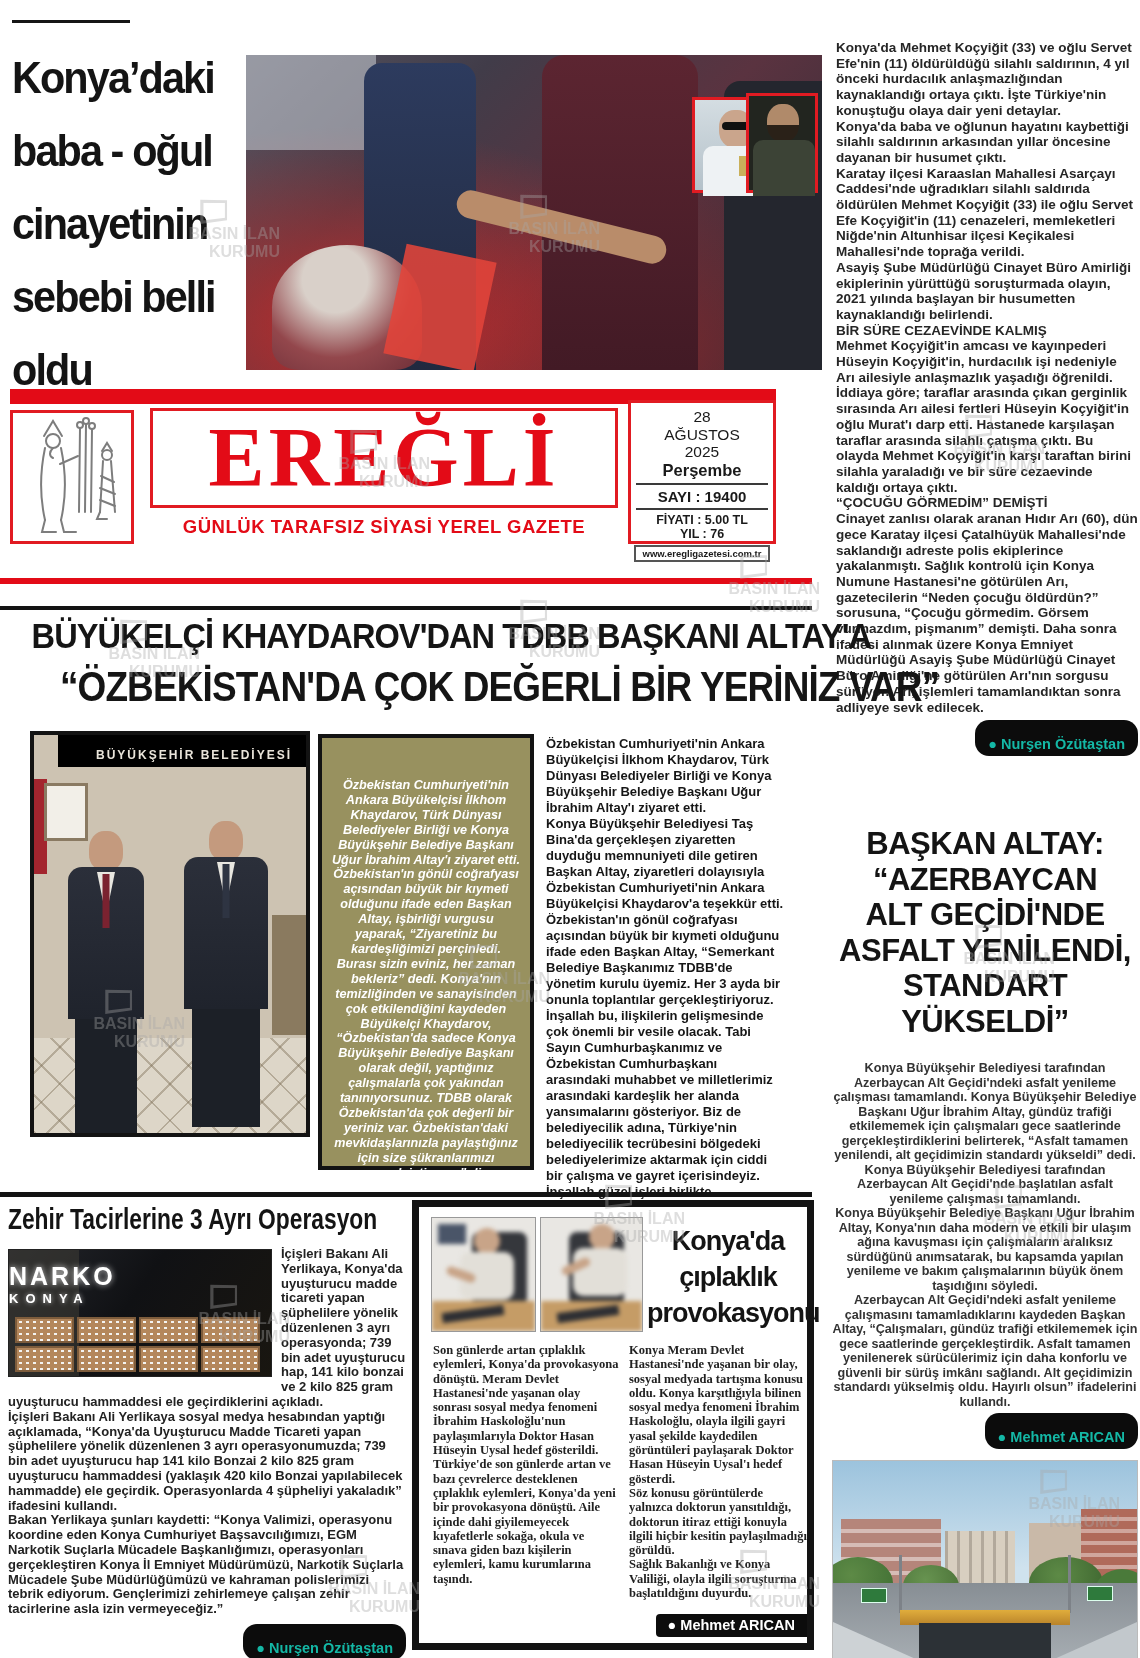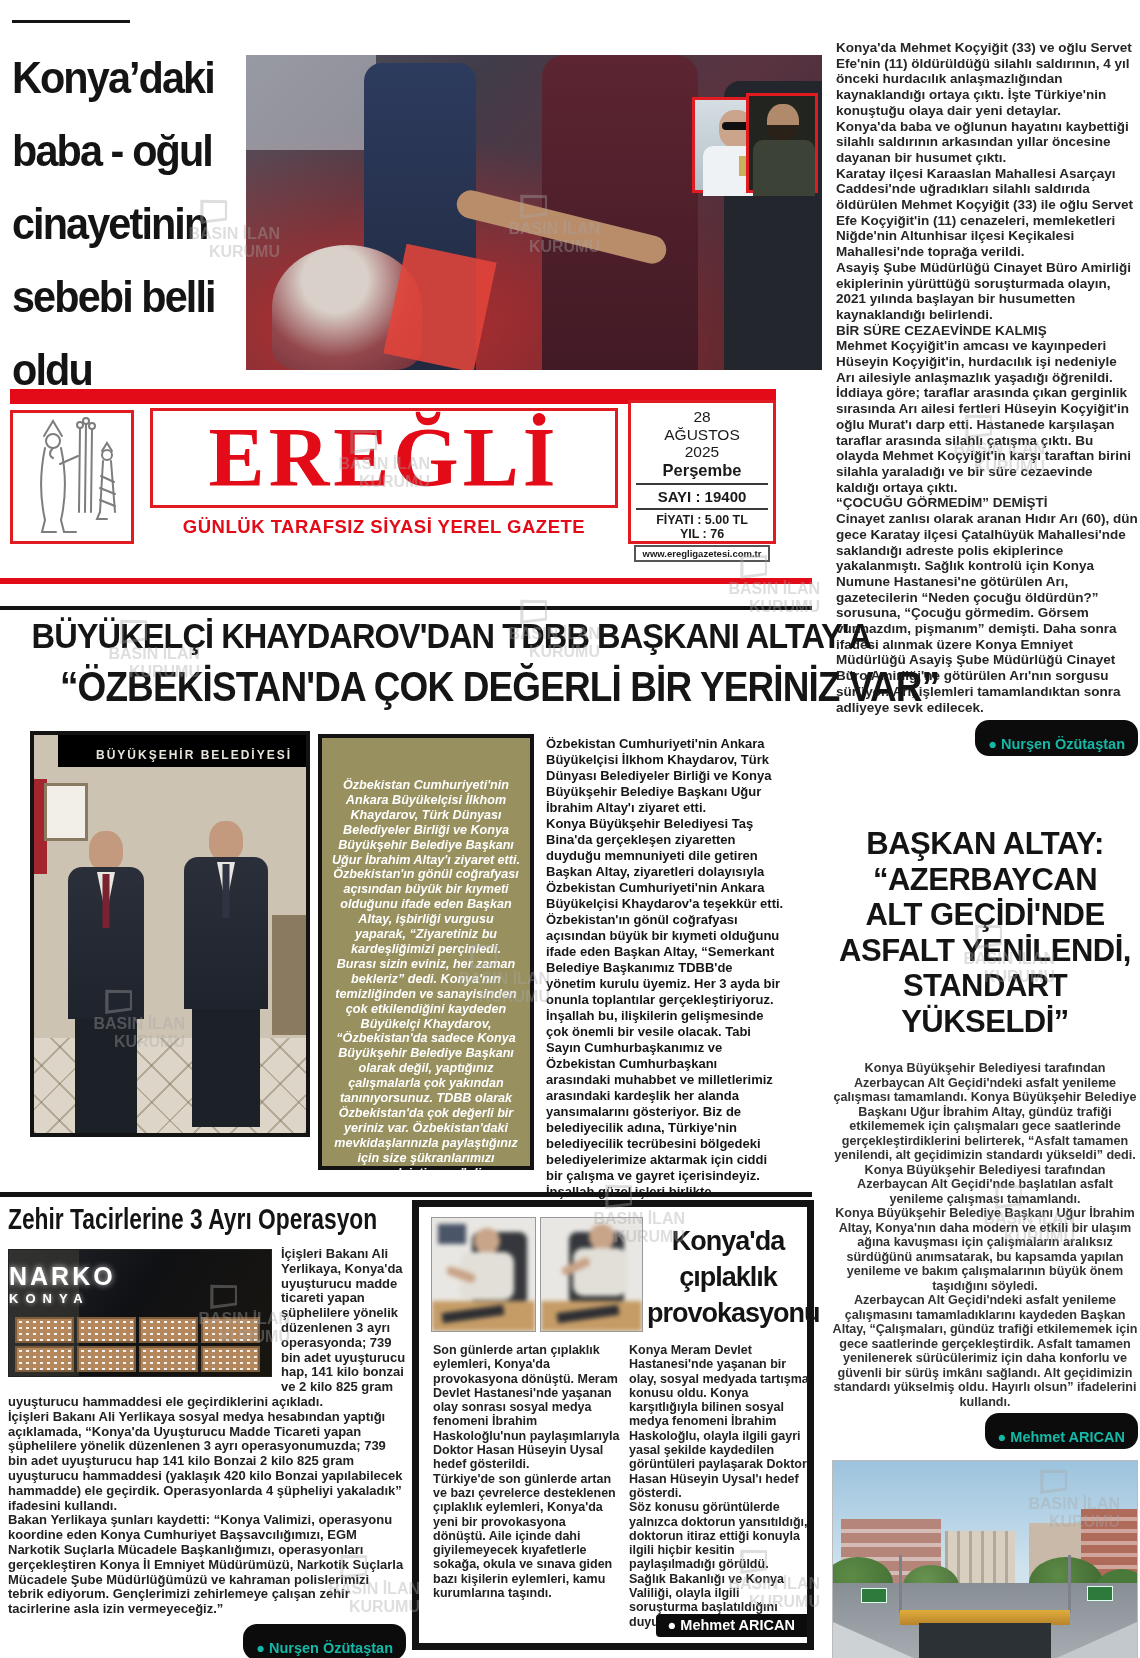--- a/index.html
+++ b/index.html
@@ -195,21 +195,21 @@
   .nud .chair { position:absolute; right:8px; top:14px; width:55px; height:74px; background:#35373c; border-radius:8px; }
   .nud .monitor { position:absolute; left:6px; top:6px; width:28px; height:20px; background:#4a5568; }
   .nud .head { position:absolute; width:26px; height:26px; border-radius:50%; background:#c8a488; }
   .nud .torso { position:absolute; width:54px; height:48px; border-radius:10px; background:#e2dfd8; }
   .nud .arm { position:absolute; width:30px; height:9px; border-radius:5px; background:#c8a488; }
   .nud .desk { position:absolute; left:0; right:0; bottom:0; height:30px; background:#c59c66; }
   .nud .kbd { position:absolute; left:10px; bottom:12px; width:62px; height:10px; background:#2e2f33;
     transform:rotate(-8deg); }
   #nud-headline { position:absolute; left:228px; top:16px; width:162px; text-align:center;
     font-size:27px; line-height:36px; font-weight:bold; letter-spacing:-1px; color:#141414; }
-  .ncol { position:absolute; top:136px; }
+  .ncol { position:absolute; top:136px;font-family:Liberation Serif, serif; }
   .ncol p { font-size:12.5px; line-height:14.3px; font-weight:bold; color:#222; }
   #ncol1 { left:14px; width:188px; }
   #ncol2 { left:210px; width:180px; }
   #nud-byline { position:absolute; right:0; bottom:6px; background:#0c0c0c; color:#fff;
     font-size:14.5px; font-weight:bold; padding:3px 12px 4px 12px; border-radius:4px 0 0 4px; }
 
   .photo { position:absolute; }
   svg.logo { width:112px; height:122px; }
 </style>
 </head>

